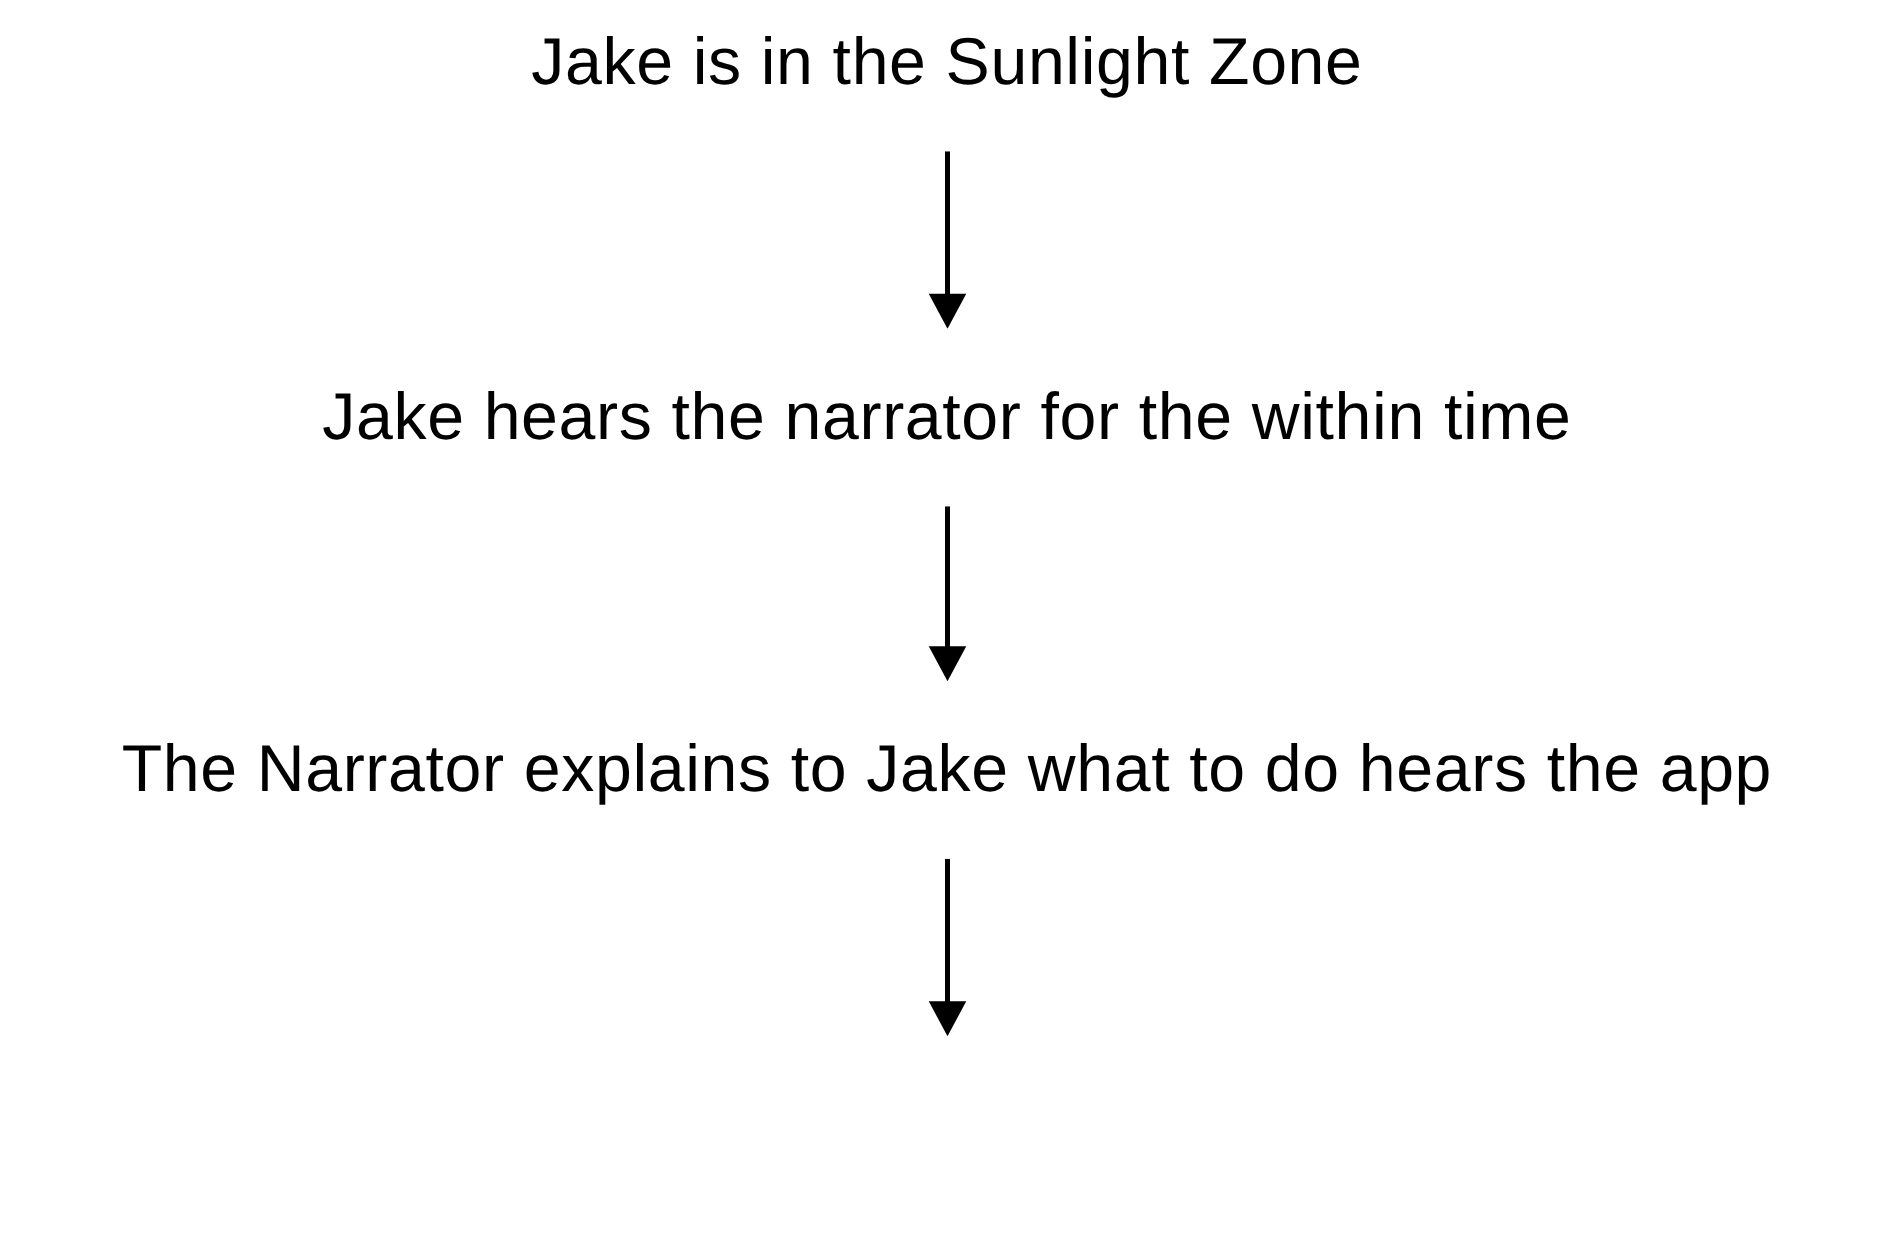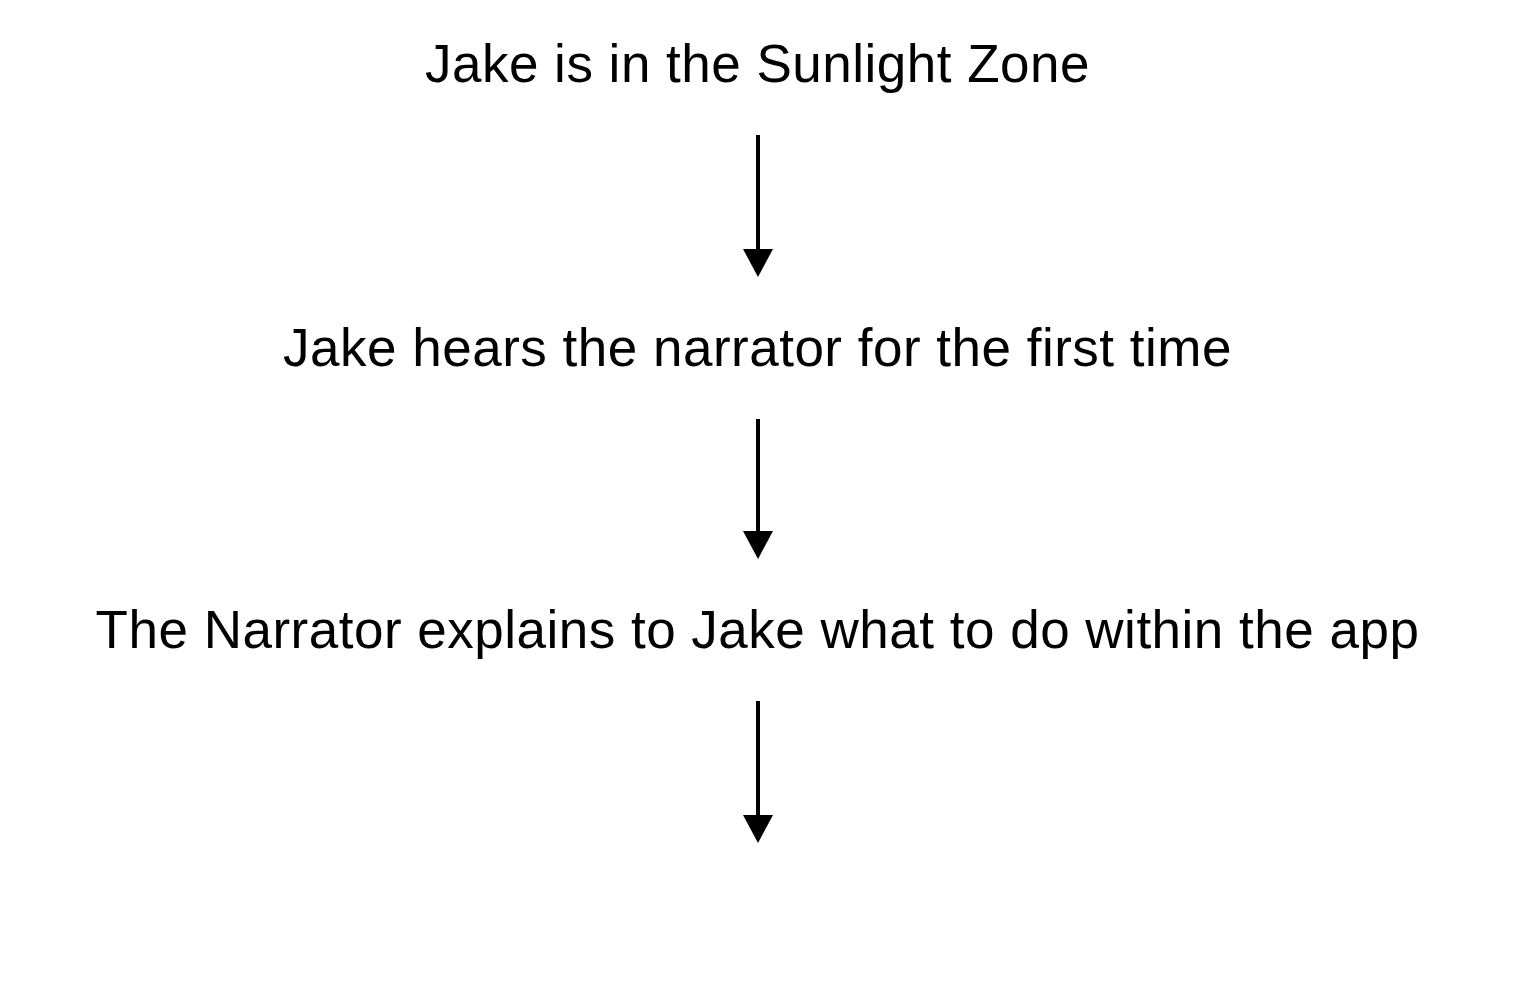--- a/index.html
+++ b/index.html
@@ -4,21 +4,21 @@
 <style>
   html, body {
     margin: 0;
     padding: 0;
     background: #ffffff;
   }
   .canvas {
     width: 1515px;
     height: 990px;
     box-sizing: border-box;
-    padding-top: 32px;
+    padding-top: 18px;
     display: flex;
     flex-direction: column;
     align-items: center;
     gap: 39px;
     font-family: "Liberation Sans", sans-serif;
     overflow: hidden;
   }
   .flow-node {
     color: #000000;
     font-size: 53px;
@@ -39,28 +39,28 @@
 
 <div class="canvas">
 
   <div class="flow-node">Jake is in the Sunlight Zone</div>
 
   <svg class="flow-arrow" width="32" height="142" viewBox="0 0 32 142" aria-hidden="true">
     <line x1="16" y1="0" x2="16" y2="118" stroke="#000000" stroke-width="4"></line>
     <polygon points="1,114 31,114 16,142" fill="#000000"></polygon>
   </svg>
 
-  <div class="flow-node">Jake hears the narrator for the first time</div>
+  <div class="flow-node">Jake hears the narrator for the within time</div>
 
   <svg class="flow-arrow" width="32" height="140" viewBox="0 0 32 140" aria-hidden="true">
     <line x1="16" y1="0" x2="16" y2="116" stroke="#000000" stroke-width="4"></line>
     <polygon points="1,112 31,112 16,140" fill="#000000"></polygon>
   </svg>
 
-  <div class="flow-node">The Narrator explains to Jake what to do within the app</div>
+  <div class="flow-node">The Narrator explains to Jake what to do hears the app</div>
 
   <svg class="flow-arrow" width="32" height="142" viewBox="0 0 32 142" aria-hidden="true">
     <line x1="16" y1="0" x2="16" y2="118" stroke="#000000" stroke-width="4"></line>
     <polygon points="1,114 31,114 16,142" fill="#000000"></polygon>
   </svg>
 
 
 </div>
 
 </body></html>

